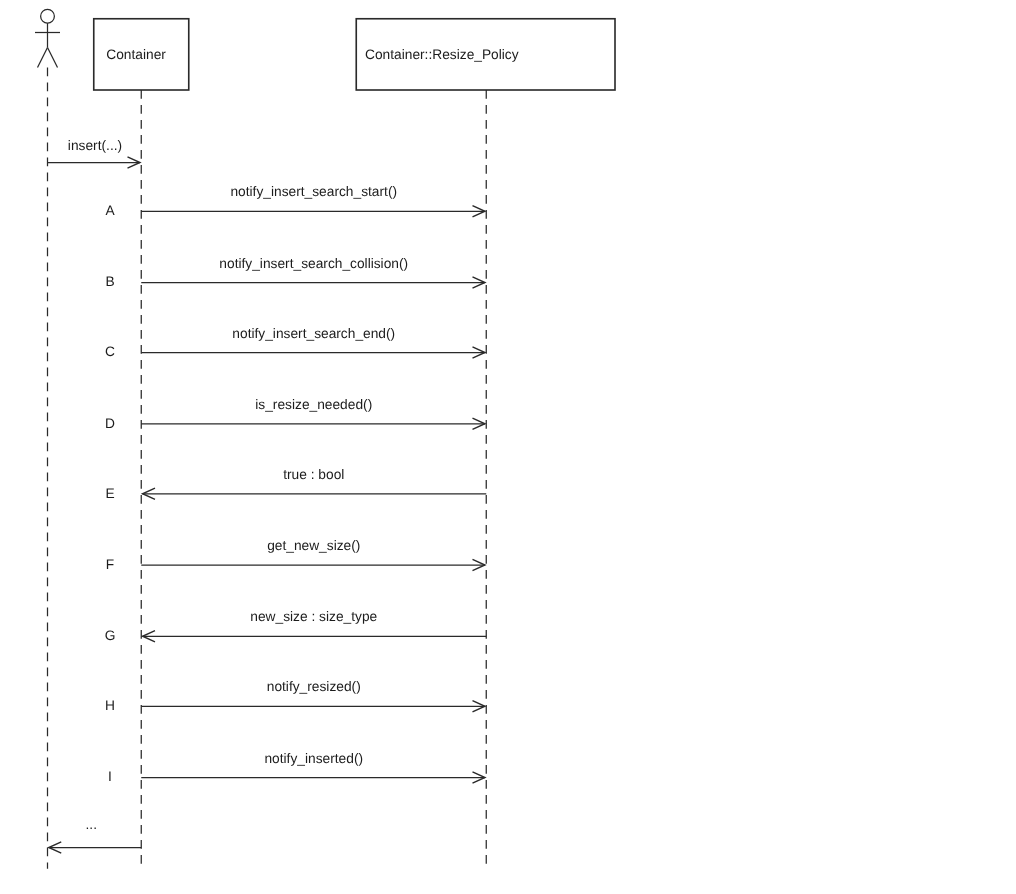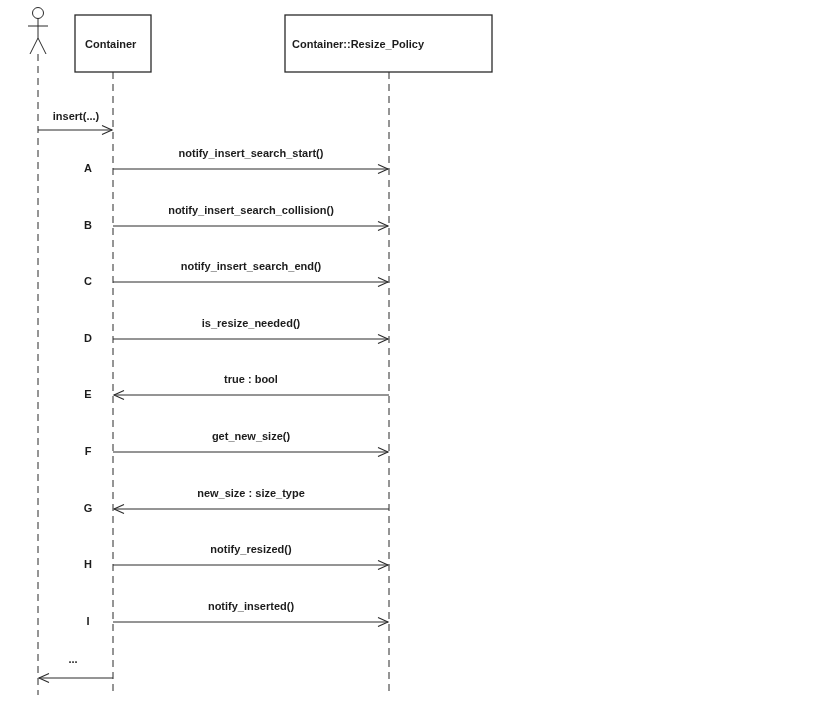--- a/index.html
+++ b/index.html
@@ -6,21 +6,20 @@
     margin: 0;
     padding: 0;
     background: #ffffff;
   }
   .stage {
     position: relative;
     width: 813px;
     height: 715px;
     background: #ffffff;
     overflow: hidden;
-    font-weight: bold;
   }
   svg {
     display: block;
   }
   .diagram-text {
     font-family: "Liberation Sans", "DejaVu Sans", sans-serif;
     font-size: 11px;
     fill: #1c1c1c;
   }
   .box {

